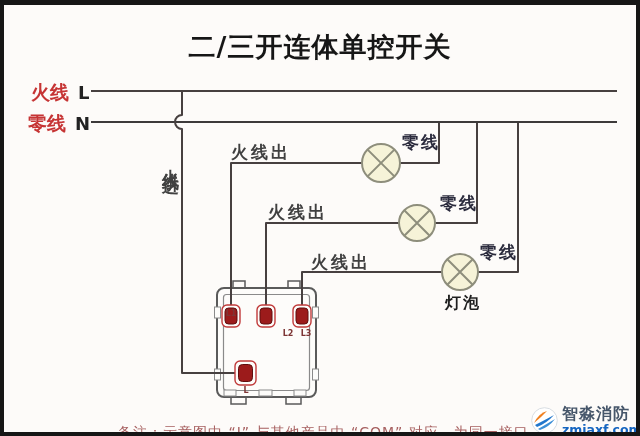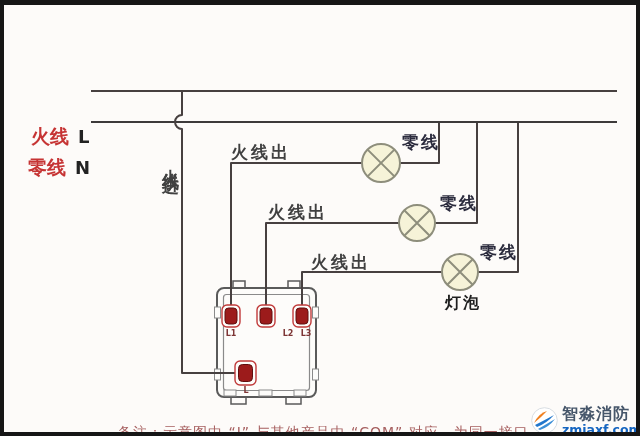--- a/index.html
+++ b/index.html
@@ -6,21 +6,21 @@
   .stage{
     position:relative;width:640px;height:436px;box-sizing:border-box;
     background:#fdfbf9;border:4px solid #161616;border-top-width:5px;
     overflow:hidden;font-family:"DejaVu Sans","Liberation Sans",sans-serif;
   }
   .abs{position:absolute;}
   .title{
     left:0;right:0;top:24px;text-align:center;
     font-size:27px;font-weight:bold;color:#161616;letter-spacing:1px;
   }
-  .bus-label{display:flex;align-items:baseline;gap:9px;font-size:19px;font-weight:bold;margin-top:44px;}
+  .bus-label{display:flex;align-items:baseline;gap:9px;font-size:19px;font-weight:bold;}
   .bus-label .cn{color:#c63434;}
   .bus-label .lt{color:#222;font-size:18px;}
   .red-label{color:#404040;font-weight:bold;font-size:17px;letter-spacing:3px;white-space:nowrap;}
   .vert{writing-mode:vertical-lr;text-orientation:upright;letter-spacing:4px;font-size:17px;}
   .dark-label{color:#2b2b3d;font-weight:bold;font-size:17px;letter-spacing:2px;white-space:nowrap;}
   .bulb-label{color:#1f1f1f;font-weight:bold;font-size:16px;letter-spacing:2px;text-align:center;}
   .term-label{color:#7d3535;font-weight:bold;font-size:8px;transform:translateX(-50%);}
   .note{
     left:114px;top:419px;font-size:14px;color:#a65f5f;letter-spacing:1px;white-space:nowrap;
   }
@@ -99,20 +99,21 @@
         <circle cx="413" cy="218" r="18"></circle>
         <path d="M400.3 205.3 L425.7 230.7 M425.7 205.3 L400.3 230.7" fill="none"></path>
       </g>
       <g>
         <circle cx="456" cy="267" r="18"></circle>
         <path d="M443.3 254.3 L468.7 279.7 M468.7 254.3 L443.3 279.7" fill="none"></path>
       </g>
     </g>
   </svg>
 
+  <div class="abs title">二/三开连体单控开关</div>
 
   <div class="abs bus-label" style="left:27px;top:75px;">
     <span class="cn">火线</span>
     <span class="lt">L</span>
   </div>
   <div class="abs bus-label" style="left:24px;top:106px;">
     <span class="cn">零线</span>
     <span class="lt">N</span>
   </div>
 
@@ -121,21 +122,21 @@
   <div class="abs red-label" style="left:227px;top:136px;">火线出</div>
   <div class="abs red-label" style="left:264px;top:196px;">火线出</div>
   <div class="abs red-label" style="left:307px;top:246px;">火线出</div>
 
   <div class="abs dark-label" style="left:398px;top:126px;">零线</div>
   <div class="abs dark-label" style="left:436px;top:187px;">零线</div>
   <div class="abs dark-label" style="left:476px;top:236px;">零线</div>
 
   <div class="abs bulb-label" style="left:441px;top:288px;">灯泡</div>
 
-  <div class="abs term-label" style="left:227px;top:324px;">L1</div>
+  <div class="abs term-label" style="left:227px;top:304px;">L1</div>
   <div class="abs term-label" style="left:262px;top:324px;padding-left:44px;">L2</div>
   <div class="abs term-label" style="left:302px;top:324px;">L3</div>
   <div class="abs term-label" style="left:242px;top:381px;">L</div>
 
   <div class="abs note">备注：示意图中 “L” 与其他产品中 “COM” 对应，为同一接口</div>
 
   <div class="abs logo">
     <svg width="27" height="27" viewBox="0 0 27 27">
       <circle cx="13.5" cy="13.5" r="12.8" fill="#ffffff" stroke="#d8dde2" stroke-width="1"></circle>
       <path d="M3 16 Q8 6 16 4 L10 10 Z" fill="#f08020"></path>

